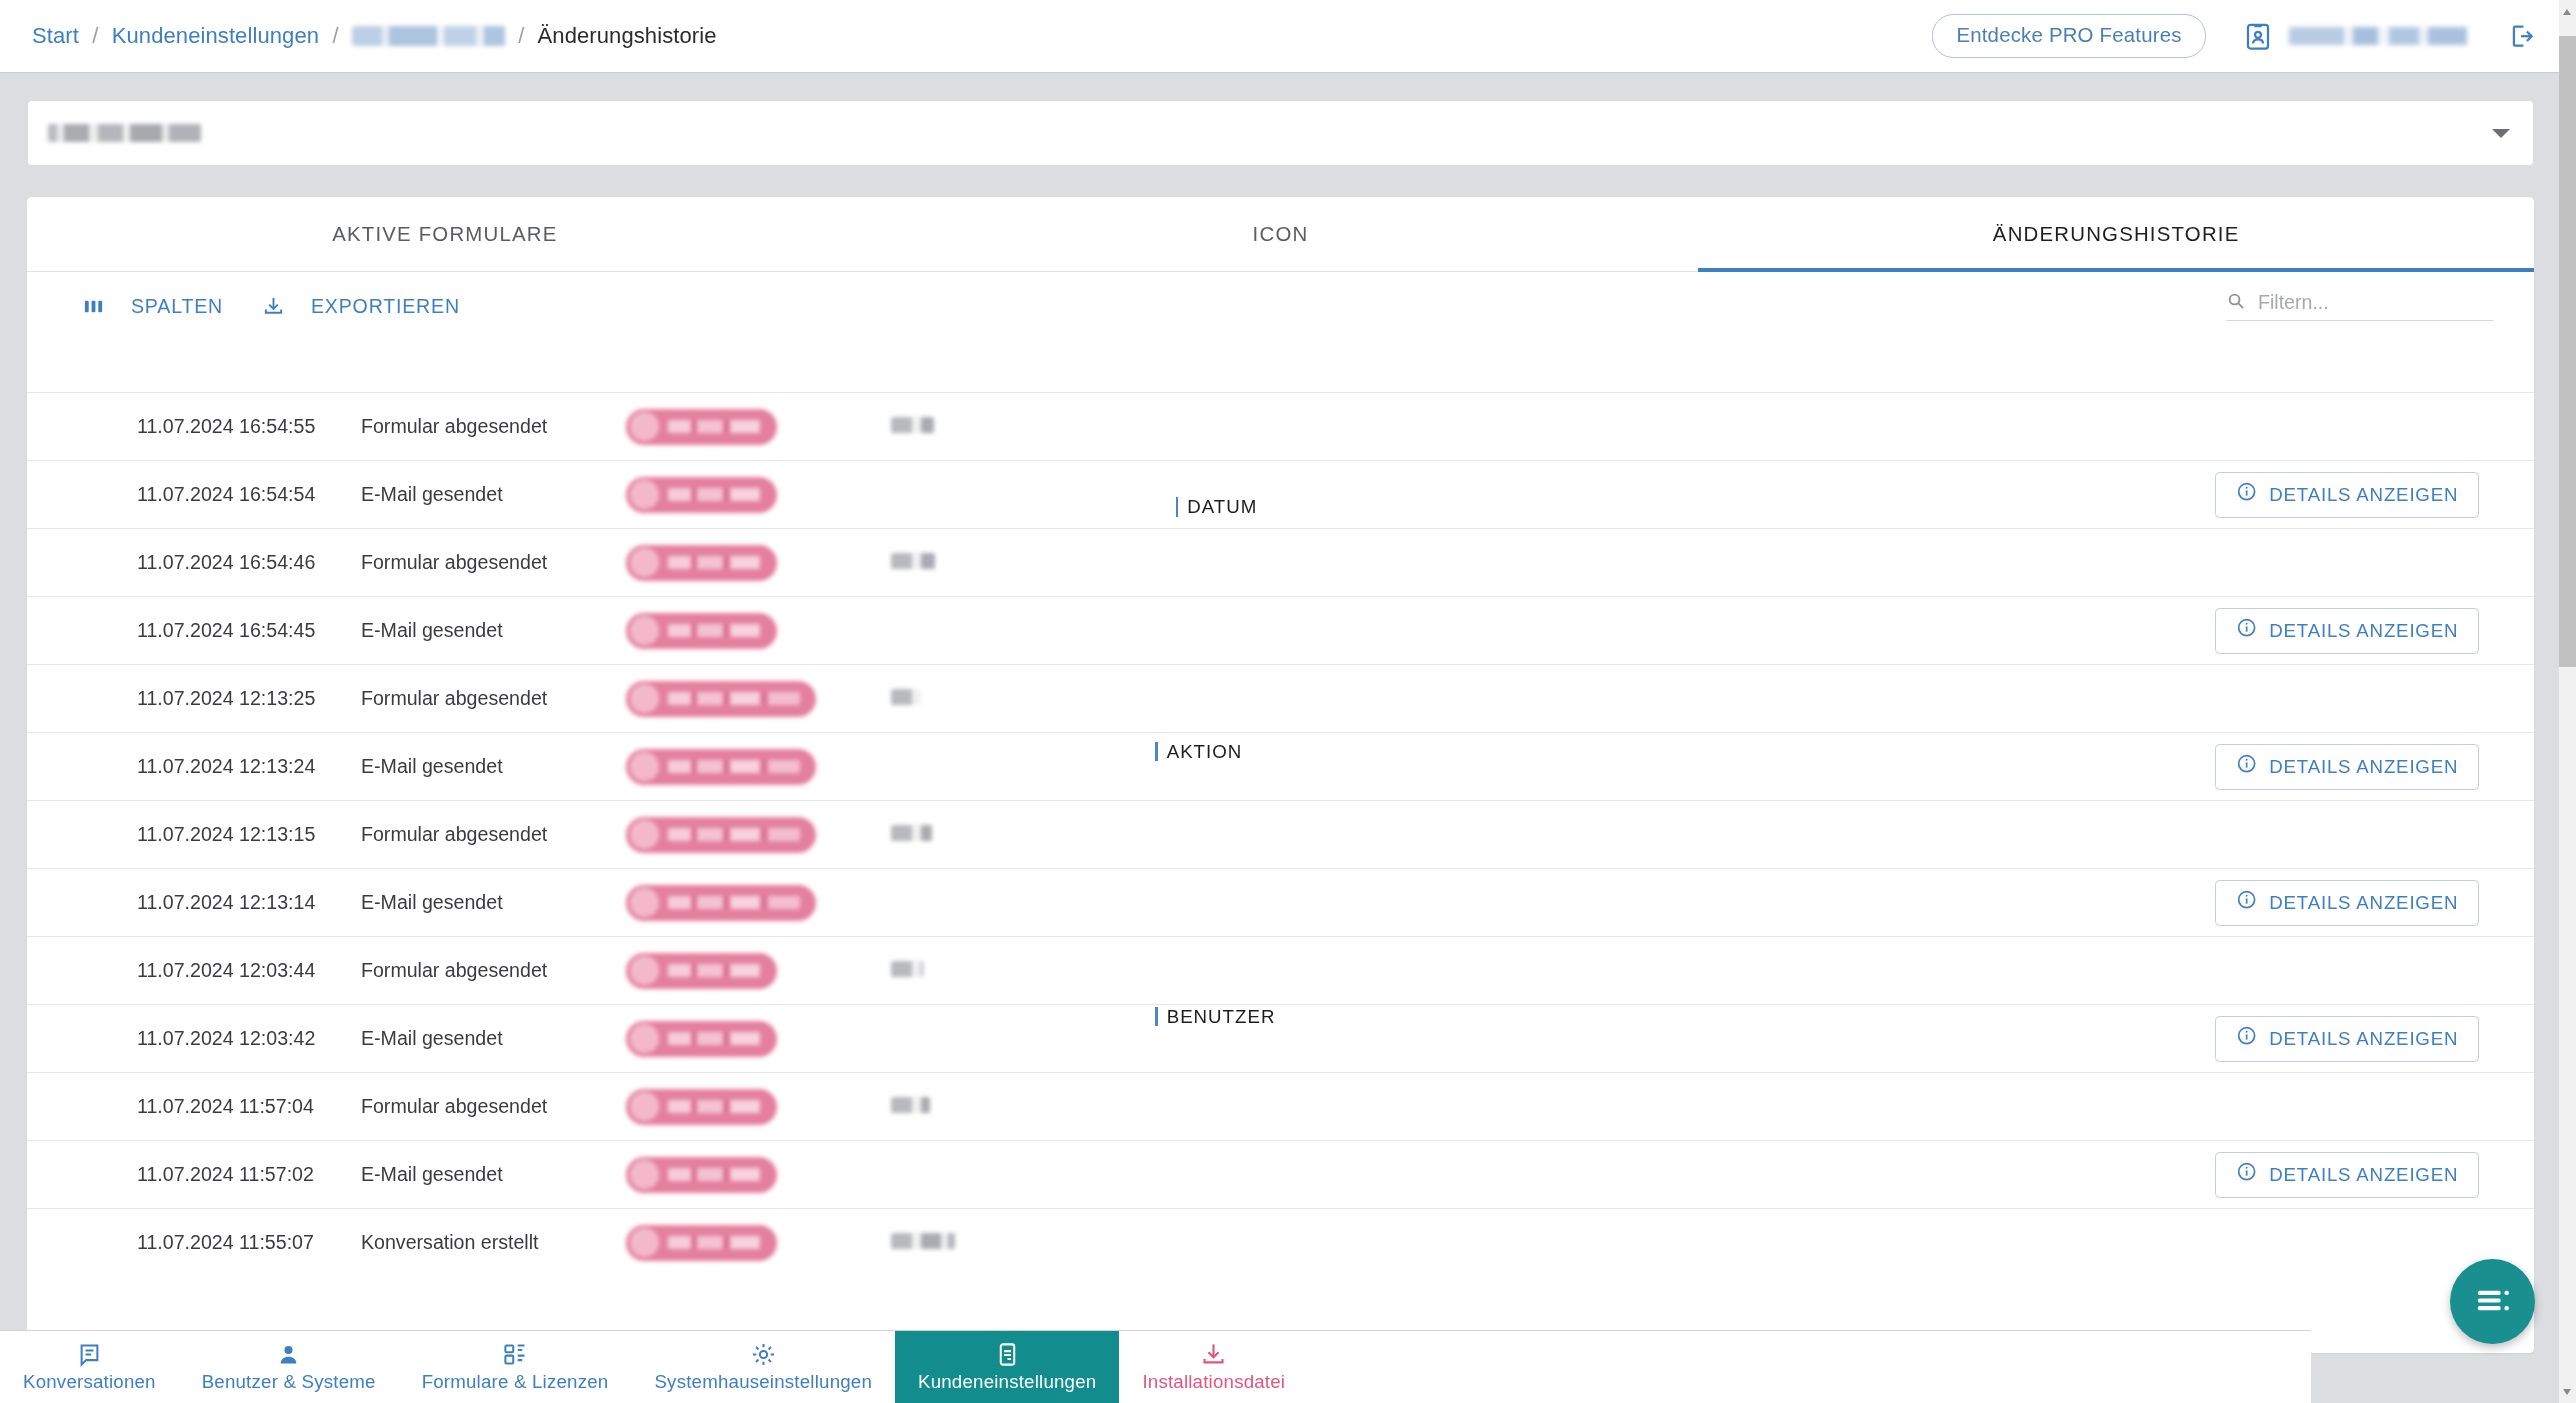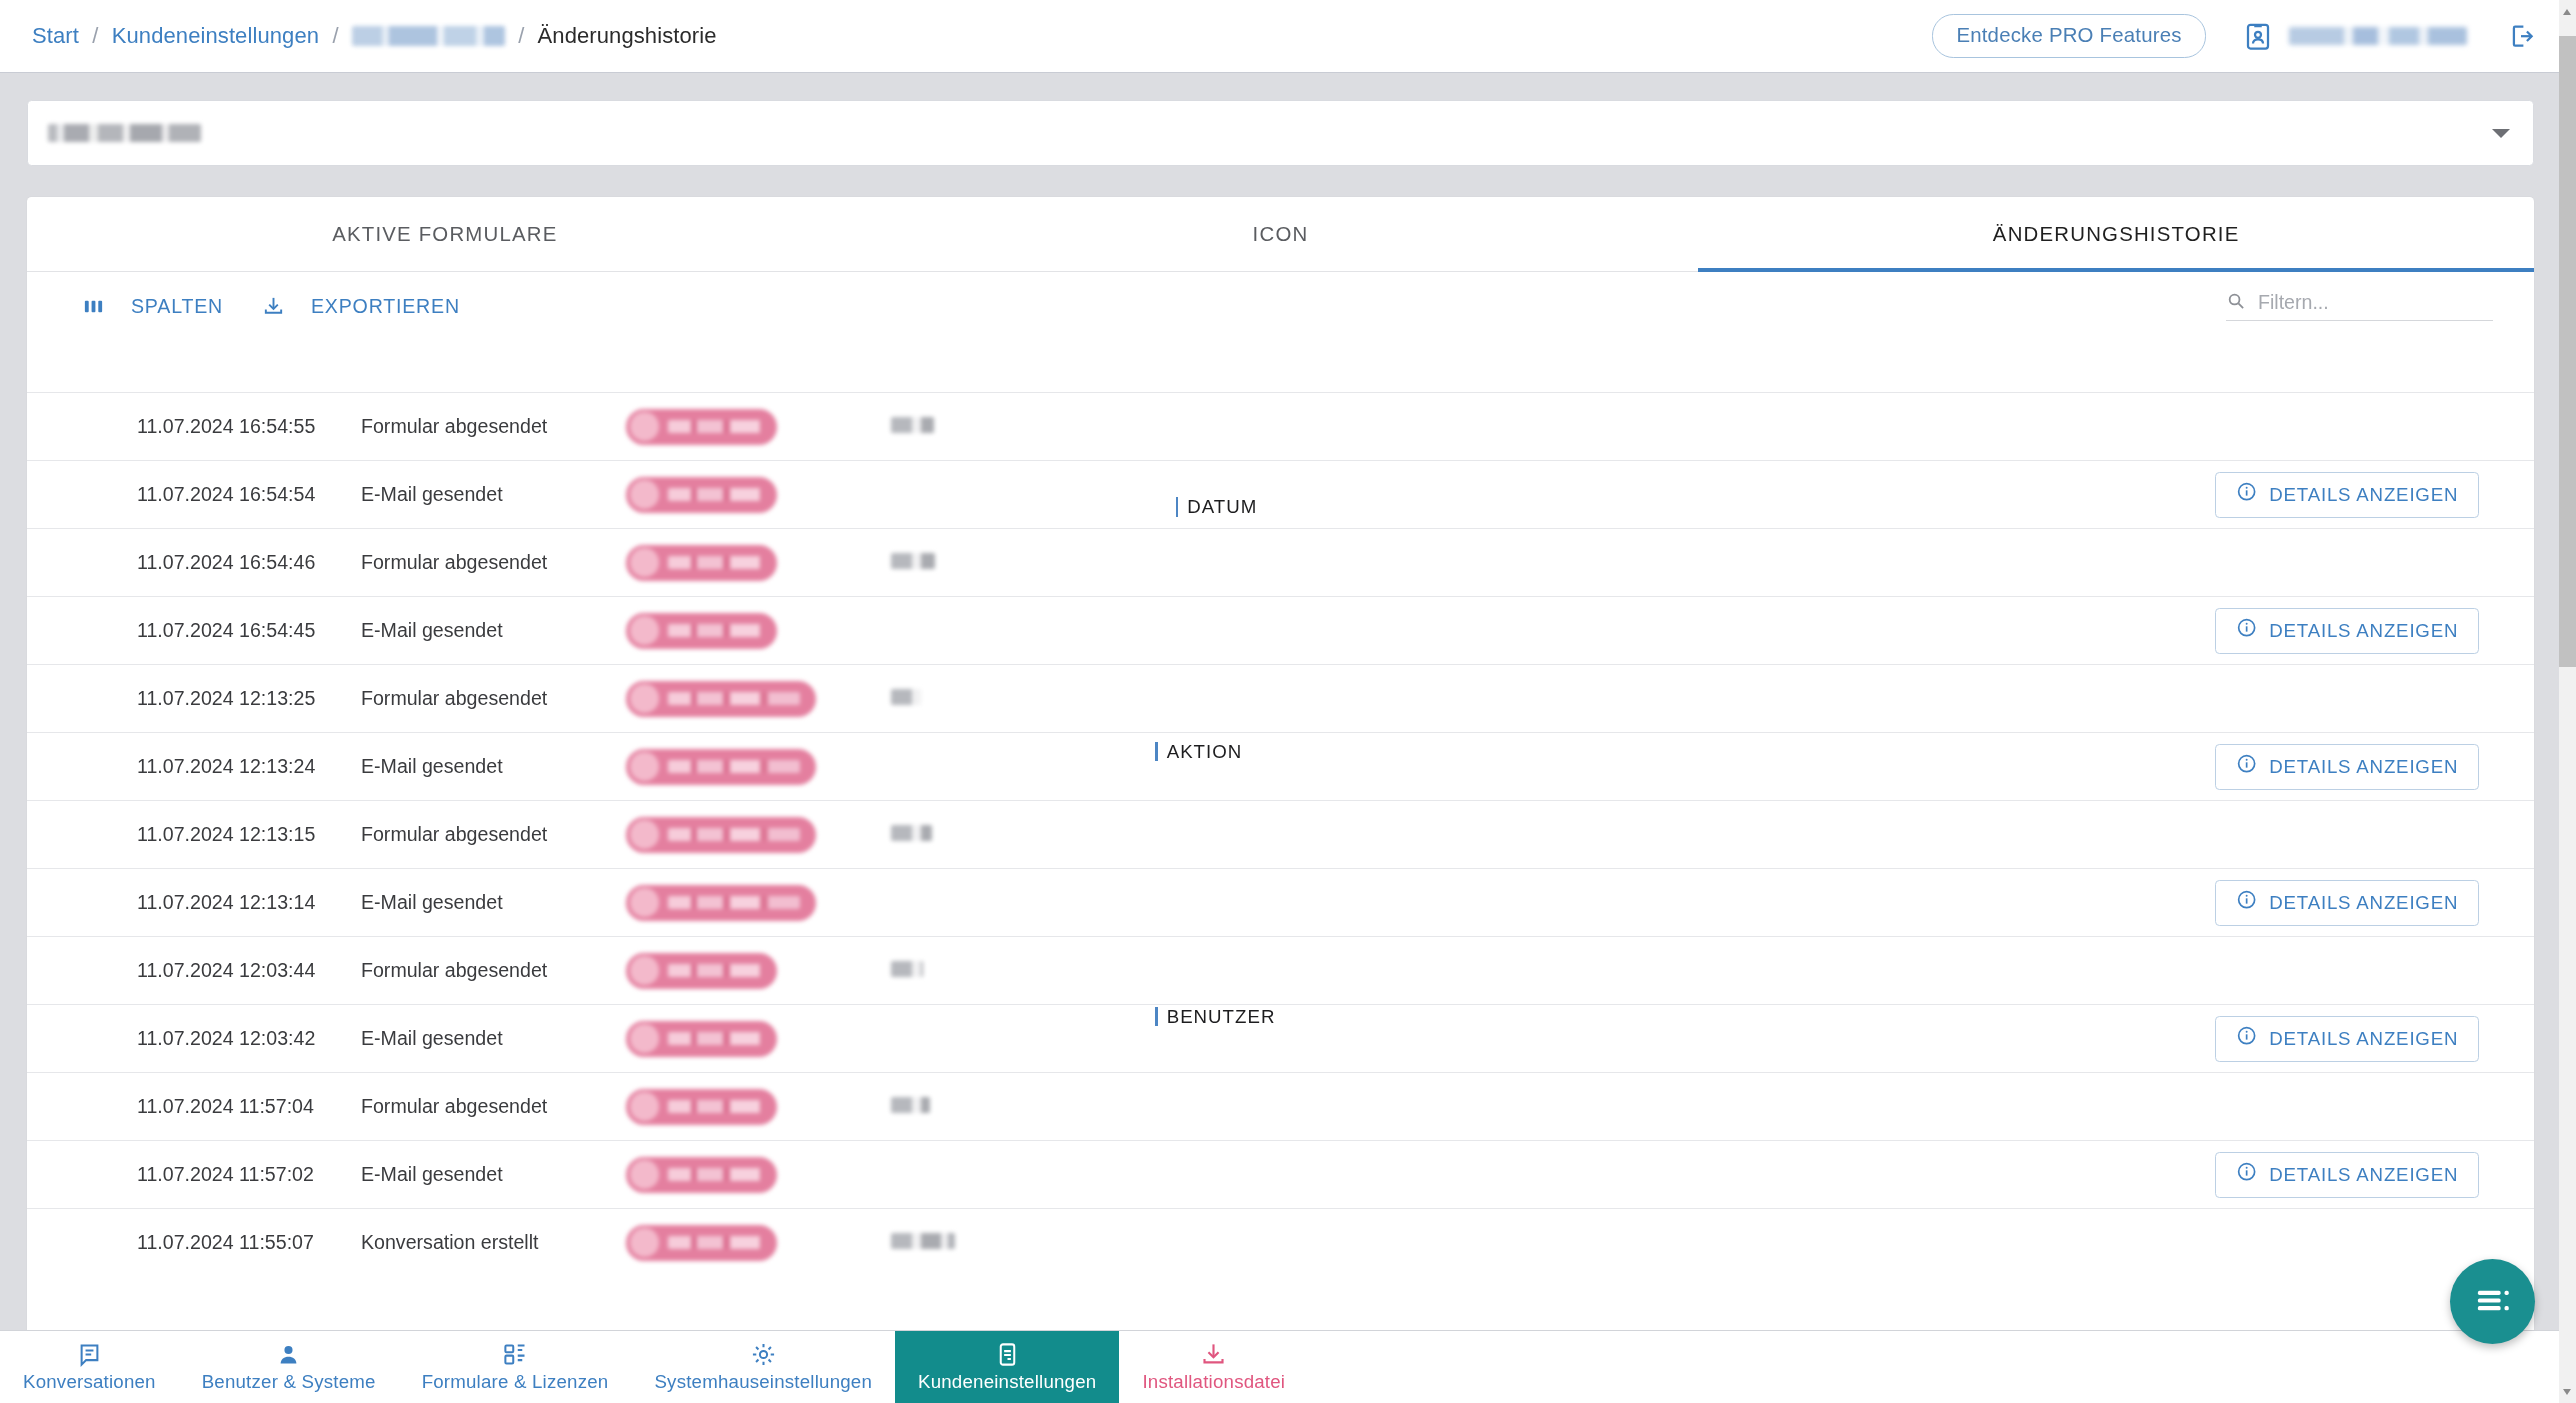--- a/index.html
+++ b/index.html
@@ -194,21 +194,21 @@
     display: inline-flex; align-items: center; gap: 12.4px;
     cursor: pointer; white-space: nowrap;
   }
   .det-btn svg { width: 21.3px; height: 21.3px; flex: 0 0 auto; }
   .det-cell { display: flex; justify-content: flex-start; }
   .det-cell-inner { margin-left: 53px; }
 
   
   .bottomnav {
     position: absolute; left: 0; bottom: 0;
-    width: 2559px; height: 73px;
+    width: 2311px; height: 73px;
     background: #ffffff;
     display: flex; align-items: stretch;
     border-top: 0.9px solid #d2d4d9;
   }
   .navitem {
     display: flex; flex-direction: column; align-items: center; justify-content: center;
     gap: 3.6px; padding: 0 23px; cursor: pointer; min-width: 107px;
     color: #3d7fc1;
   }
   .navitem .nav-ico { width: 27px; height: 27px; display: block; }

